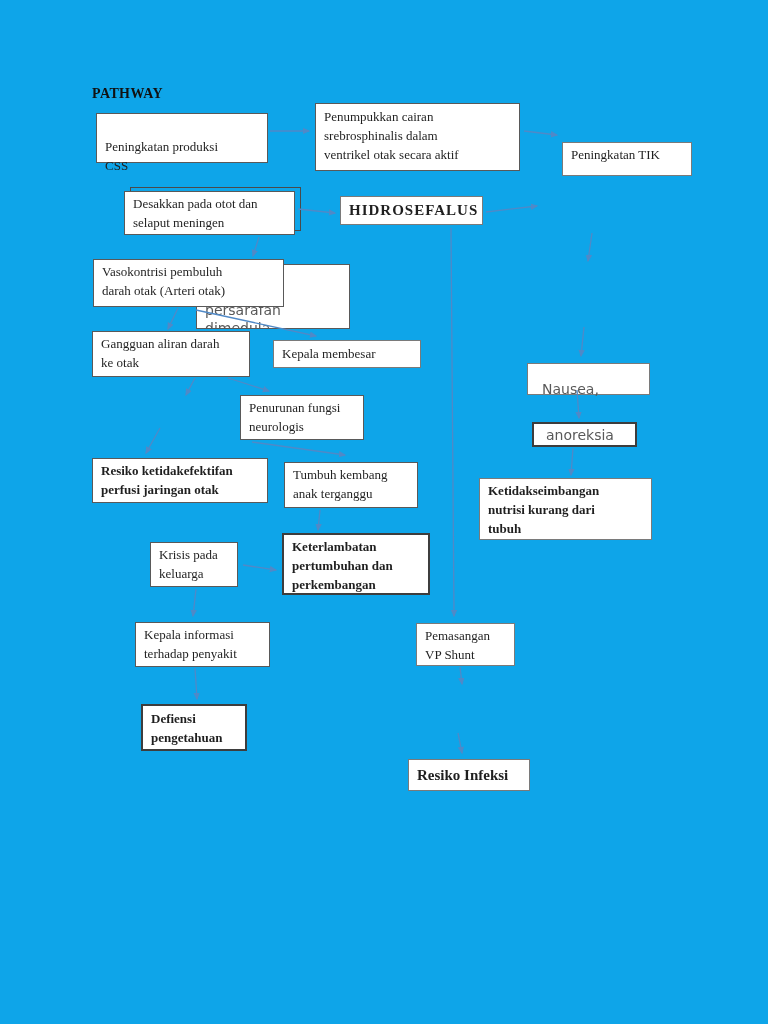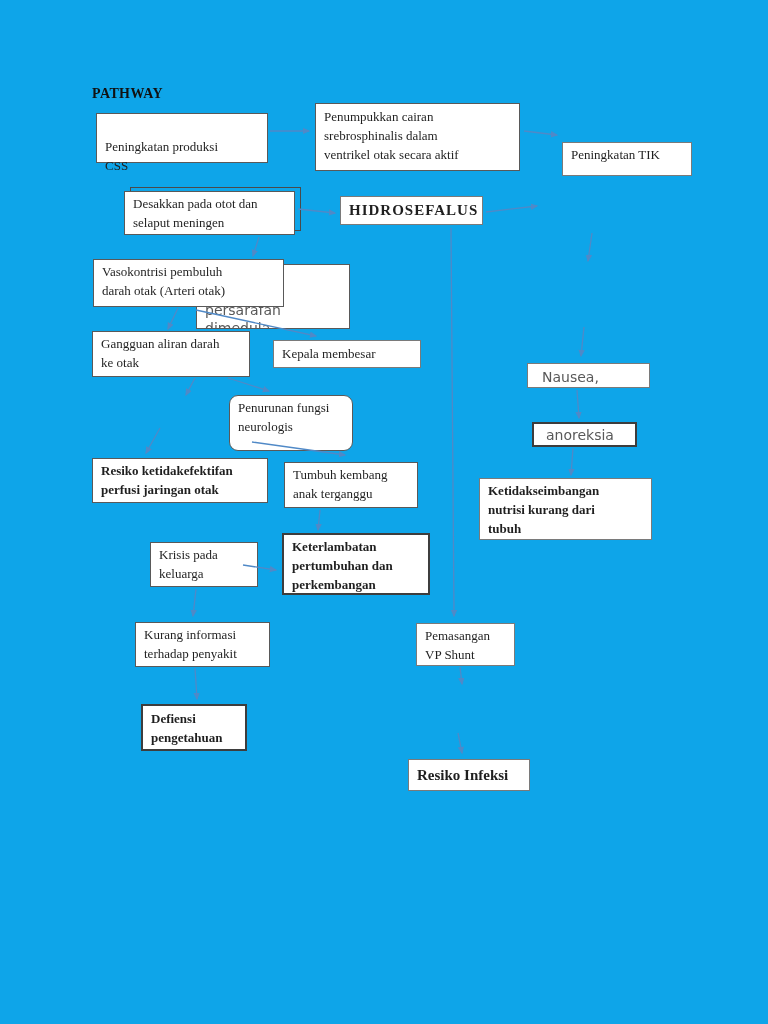--- a/index.html
+++ b/index.html
@@ -100,43 +100,43 @@
 
   <div class="node" style="left:92px;top:331px;width:158px;height:46px;">Gangguan aliran darah
 ke otak</div>
 
   <div class="node front" style="left:93px;top:259px;width:191px;height:48px;">Vasokontrisi pembuluh
 darah otak (Arteri otak)</div>
 
   <div class="node" style="left:273px;top:340px;width:148px;height:28px;border-color:#7a7a7a;padding-top:4px;">Kepala membesar</div>
 
 
-  <div class="node" style="left:229px;top:395px;width:124px;height:56px;border-radius:9px;">Penurunan fungsi
+  <div class="node" style="left:240px;top:395px;width:124px;height:45px;">Penurunan fungsi
 neurologis</div>
 
   <div class="node bold" style="left:92px;top:458px;width:176px;height:45px;">Resiko ketidakefektifan
 perfusi jaringan otak</div>
 
   <div class="node" style="left:284px;top:462px;width:134px;height:46px;">Tumbuh kembang
 anak terganggu</div>
 
-  <div class="node" style="left:150px;top:542px;width:108px;height:45px;">Krisis pada
+  <div class="node" style="left:150px;top:542px;width:88px;height:45px;">Krisis pada
 keluarga</div>
 
   <div class="node bold thick" style="left:282px;top:533px;width:148px;height:62px;">Keterlambatan
 pertumbuhan dan
 perkembangan</div>
 
-  <div class="node" style="left:135px;top:622px;width:135px;height:45px;">Kurang informasi
+  <div class="node" style="left:135px;top:622px;width:135px;height:45px;">Kepala informasi
 terhadap penyakit</div>
 
   <div class="node bold thick" style="left:141px;top:704px;width:106px;height:47px;padding-top:4px;">Defiensi
 pengetahuan</div>
 
-  <div class="node sans" style="left:527px;top:363px;width:123px;height:25px;padding:3px 14px;border-color:#7a7a7a;">Nausea,</div>
+  <div class="node sans" style="left:527px;top:363px;width:123px;height:25px;padding:15px 14px;border-color:#7a7a7a;">Nausea,</div>
 
   <div class="node sans thick" style="left:532px;top:422px;width:105px;height:25px;padding:1px 12px;">anoreksia</div>
 
   <div class="node bold" style="left:479px;top:478px;width:173px;height:62px;border-color:#7a7a7a;">Ketidakseimbangan
 nutrisi kurang dari
 tubuh</div>
 
   <div class="node" style="left:416px;top:623px;width:99px;height:43px;border-color:#7a7a7a;">Pemasangan
 VP Shunt</div>
 

